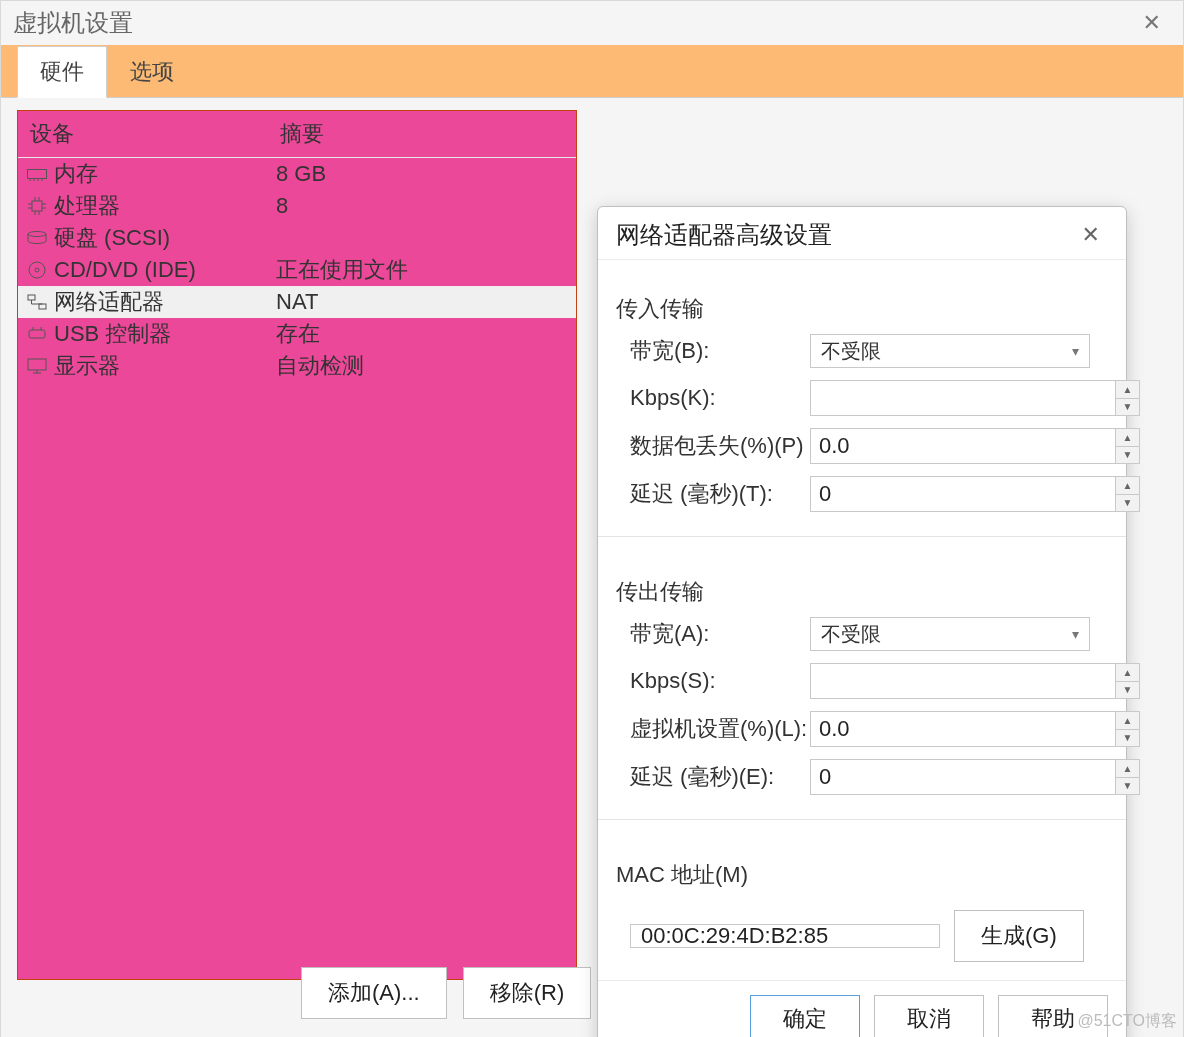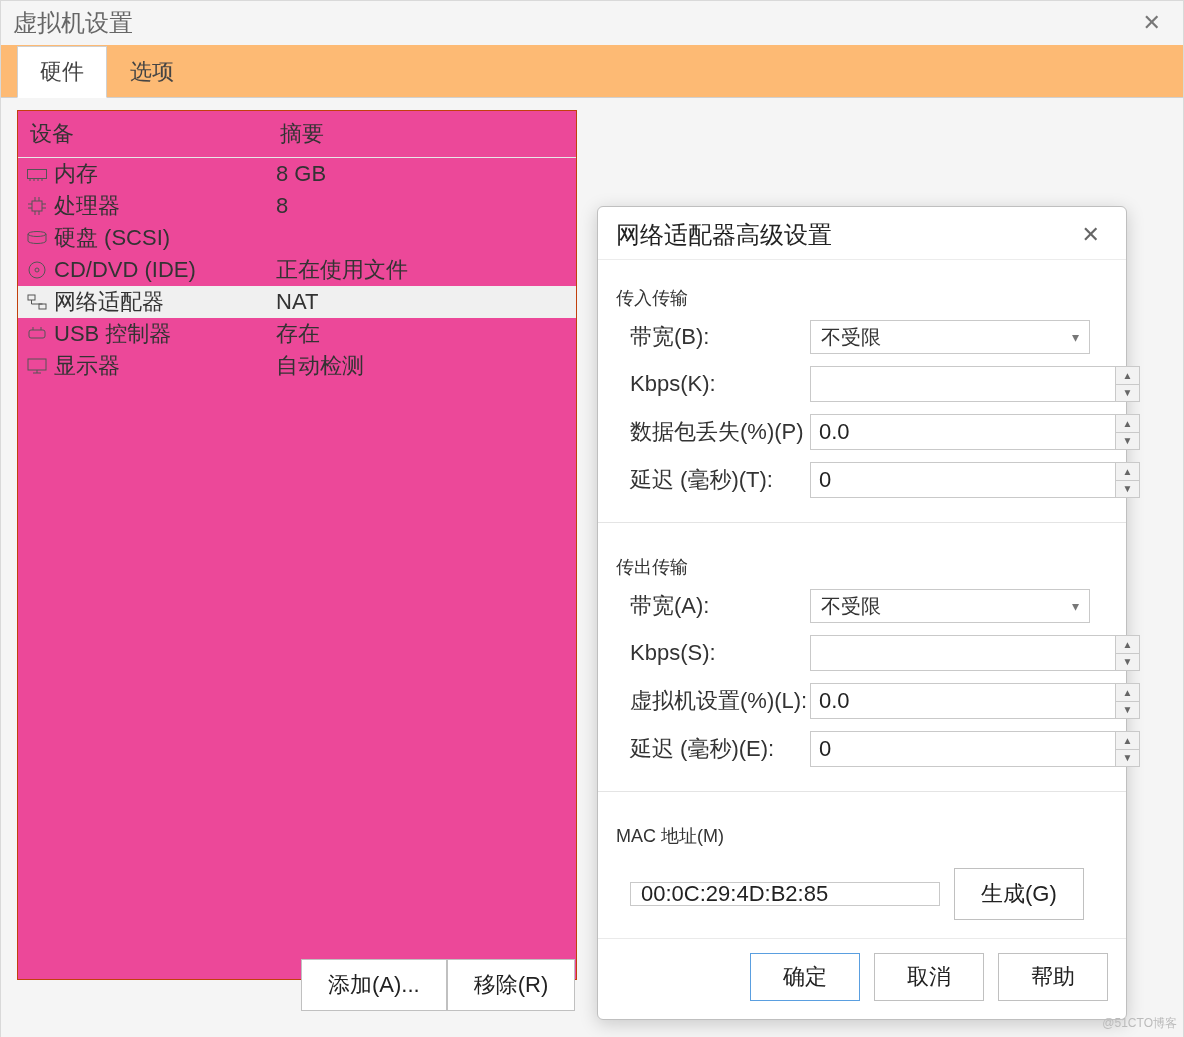--- a/index.html
+++ b/index.html
@@ -13,30 +13,30 @@
   .content { position:relative; background:#f5f5f5; padding:12px 16px; height:calc(100% - 44px - 48px); }
   .device-panel { width:560px; background:#ec4899; border:1px solid #c2410c; height:870px; }
   .dev-head { display:flex; border-bottom:1px solid #e8e8e8; }
   .dev-head .col1 { flex:0 0 250px; padding:8px 12px; font-size:22px; color:#333; }
   .dev-head .col2 { flex:1; padding:8px 12px; font-size:22px; color:#333; }
   .dev-row { display:flex; align-items:center; height:32px; }
   .dev-row.selected { background:#f0f0f0; }
   .col1 { flex:0 0 250px; padding:0 8px; display:flex; align-items:center; gap:6px; font-size:22px; color:#333; }
   .col2 { flex:1; padding:0 8px; font-size:22px; color:#333; }
   .ic { width:22px; height:18px; display:inline-flex; align-items:center; justify-content:center; color:#555; }
-  .bottom-btns { position:absolute; left:300px; bottom:30px; display:flex; gap:0; }
+  .bottom-btns { position:absolute; left:300px; bottom:22px; display:flex; gap:16px; }
   .btn { background:#fff; border:1px solid #c0c0c0; padding:10px 26px; font-size:22px; color:#222; cursor:pointer; }
-  .watermark { position:absolute; right:6px; bottom:4px; font-size:12px; color:#bbb; }
+  .watermark { position:absolute; right:6px; bottom:4px; font-size:16px; color:#bbb; }
 
   .modal { position:absolute; left:596px; top:108px; width:530px; background:#fff; border:1px solid #bfbfbf; border-radius:6px; box-shadow:0 4px 18px rgba(0,0,0,0.18); }
   .modal-title { display:flex; align-items:center; justify-content:space-between; padding:12px 18px 8px 18px; border-bottom:1px solid #ececec; }
   .modal-title h3 { font-size:24px; font-weight:500; color:#222; }
   .modal-title .close { font-size:22px; color:#666; cursor:pointer; padding:2px 8px; }
   .group { padding:10px 18px 6px 18px; }
-  .group .g-title { font-size:18px; color:#333; margin:16px 0 10px 0; }
+  .group .g-title { font-size:22px; color:#333; margin:24px 0 10px 0; }
   .field { display:flex; align-items:center; margin:8px 0 12px 0; padding-left:14px; }
   .field label { flex:0 0 180px; font-size:22px; color:#333; }
   .field .ctl { flex:0 0 280px; display:flex; }
   .select { flex:1; display:flex; align-items:center; justify-content:space-between; border:1px solid #c9c9c9; padding:4px 10px; height:34px; background:#fff; font-size:20px; color:#333; cursor:pointer; }
   .select .chev { font-size:14px; color:#777; }
   .spin { flex:0 0 130px; display:flex; height:36px; border:1px solid #c9c9c9; background:#fff; }
   .spin.disabled { background:#fff; }
   .spin input { flex:1; border:none; padding:0 8px; font-size:22px; color:#222; background:transparent; outline:none; }
   .spin .arrows { width:24px; border-left:1px solid #c9c9c9; display:flex; flex-direction:column; }
   .spin .arrows span { flex:1; display:flex; align-items:center; justify-content:center; font-size:10px; color:#666; cursor:pointer; background:#f2f2f2; }

